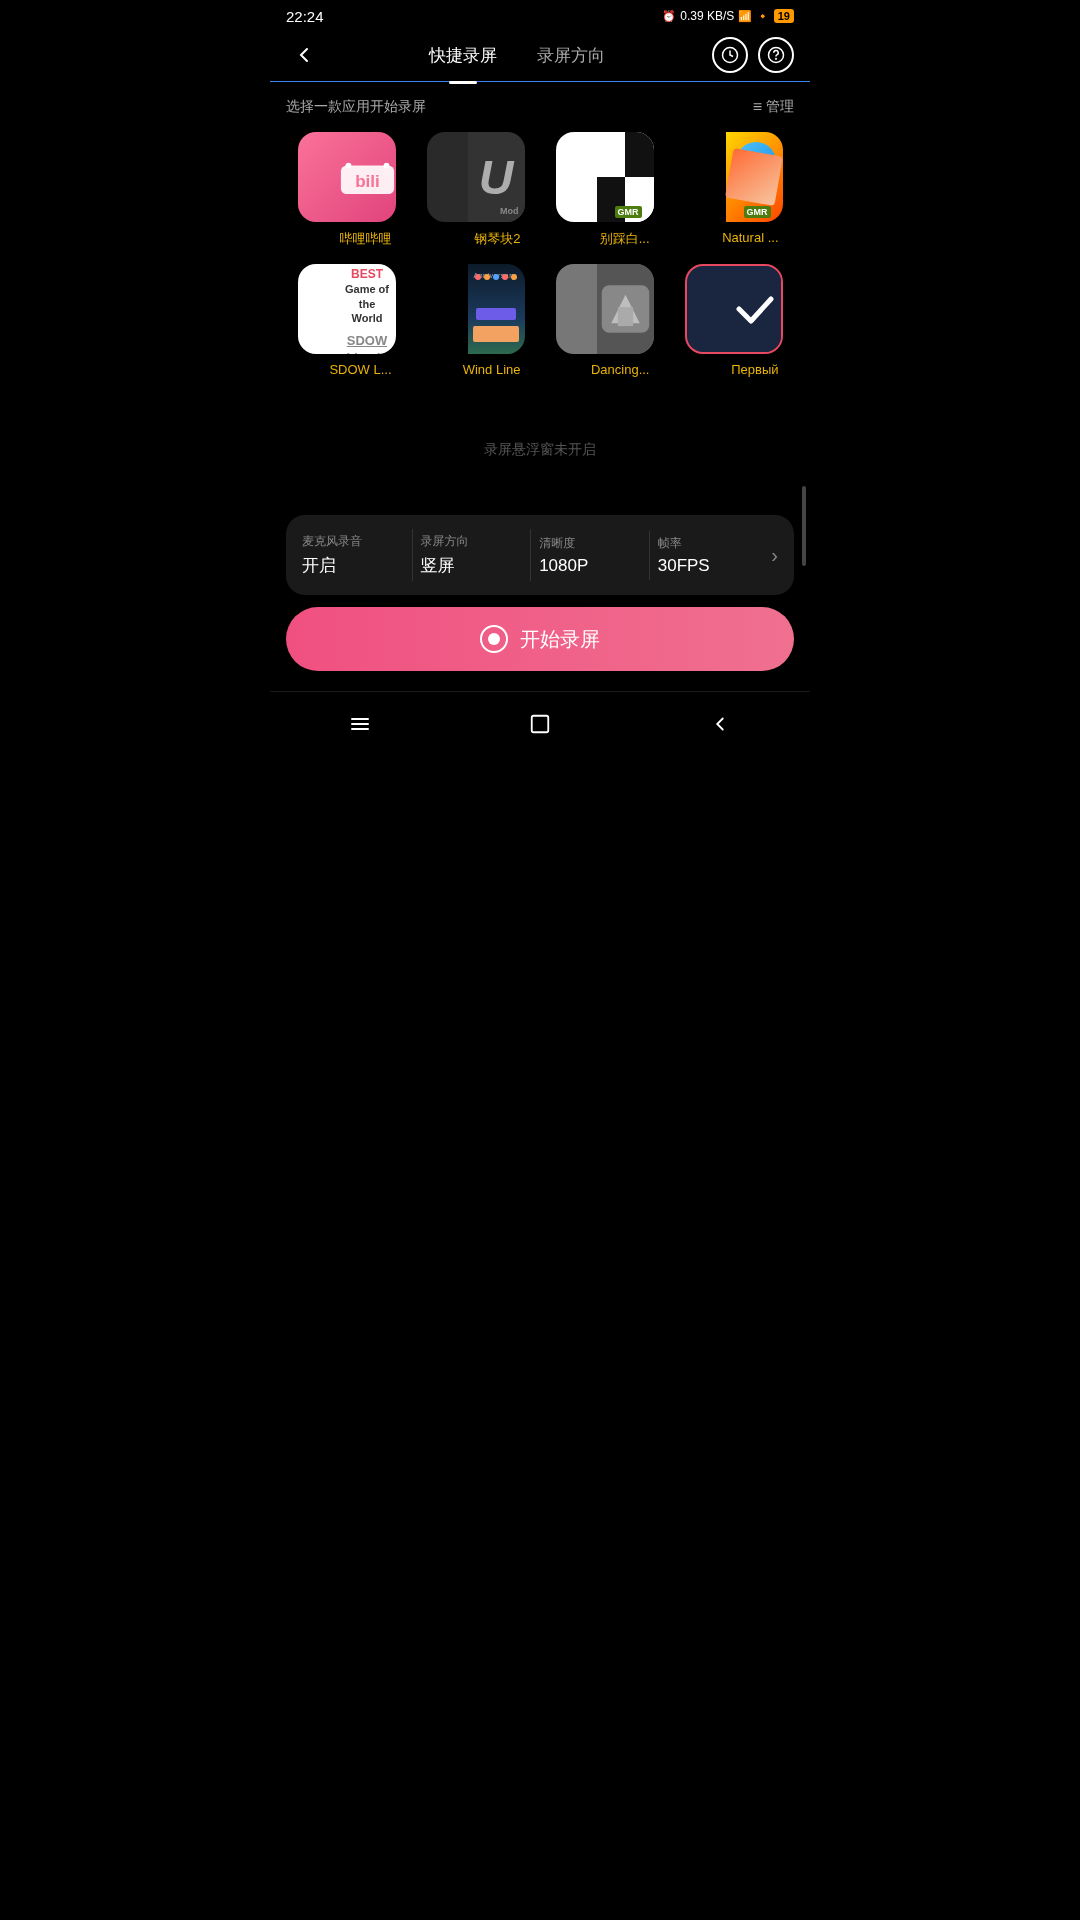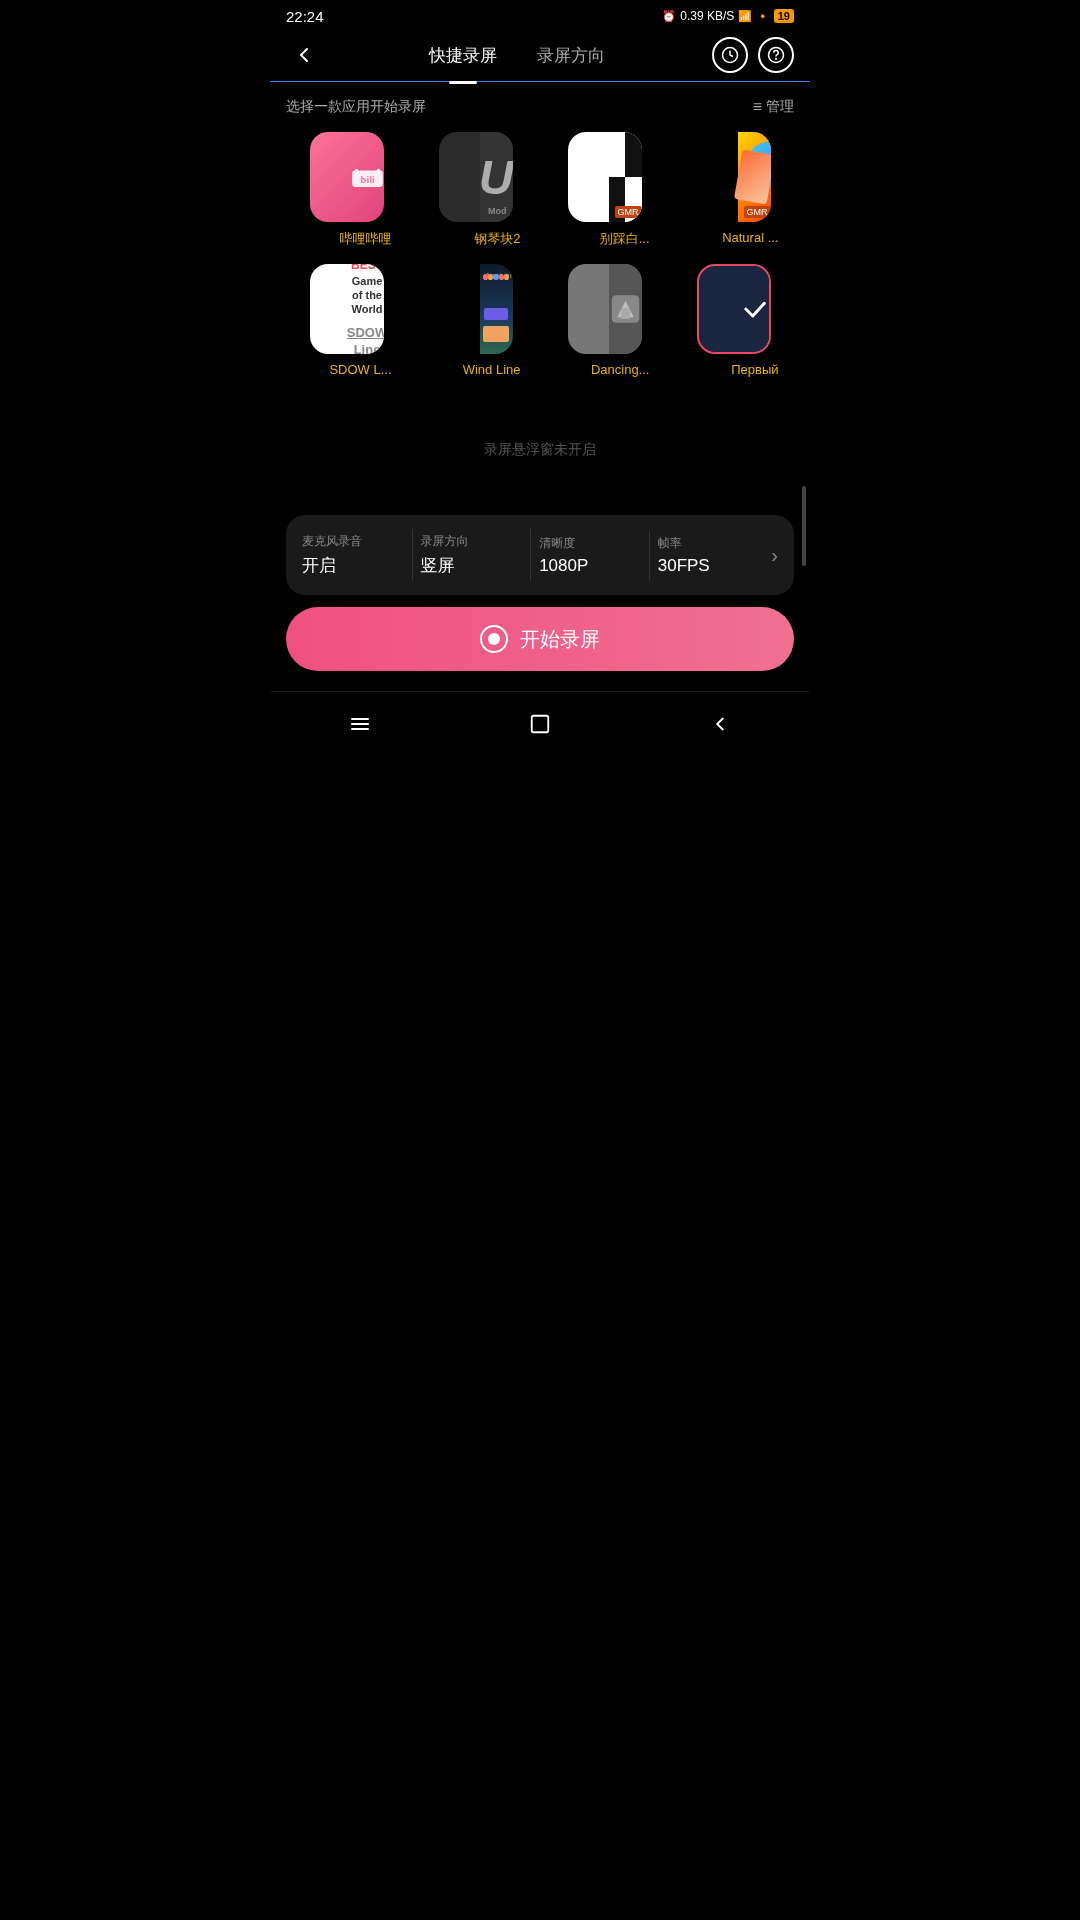--- a/index.html
+++ b/index.html
@@ -136,21 +136,21 @@
       margin-bottom: 24px;
     }
     .app-item {
       display: flex;
       flex-direction: column;
       align-items: center;
       gap: 8px;
       cursor: pointer;
     }
     .app-icon {
-      width: 74px;
+      width: 98px;
       height: 90px;
       border-radius: 18px;
       overflow: hidden;
       position: relative;
       display: flex;
       align-items: center;
       justify-content: center;
       padding-left: 41px;
     }
     .app-label {
@@ -304,27 +304,27 @@
       font-weight: bold;
       color: #bbb;
       font-style: italic;
       opacity: 0.9;
     }
 
     
     .gmr-badge {
       position: absolute;
       bottom: 4px;
-      right: 0;
-      background: #c2410c;
+      right: 12px;
+      background: #4d7c0f;
       color: #fff;
       font-size: 9px;
       padding: 1px 3px;
       border-radius: 2px;
-      font-weight: normal;
+      font-weight: bold;
     }
 
     
     .sdow-text {
       font-size: 9px;
       color: #333;
       text-align: center;
       font-weight: bold;
       line-height: 1.3;
       padding: 6px;

